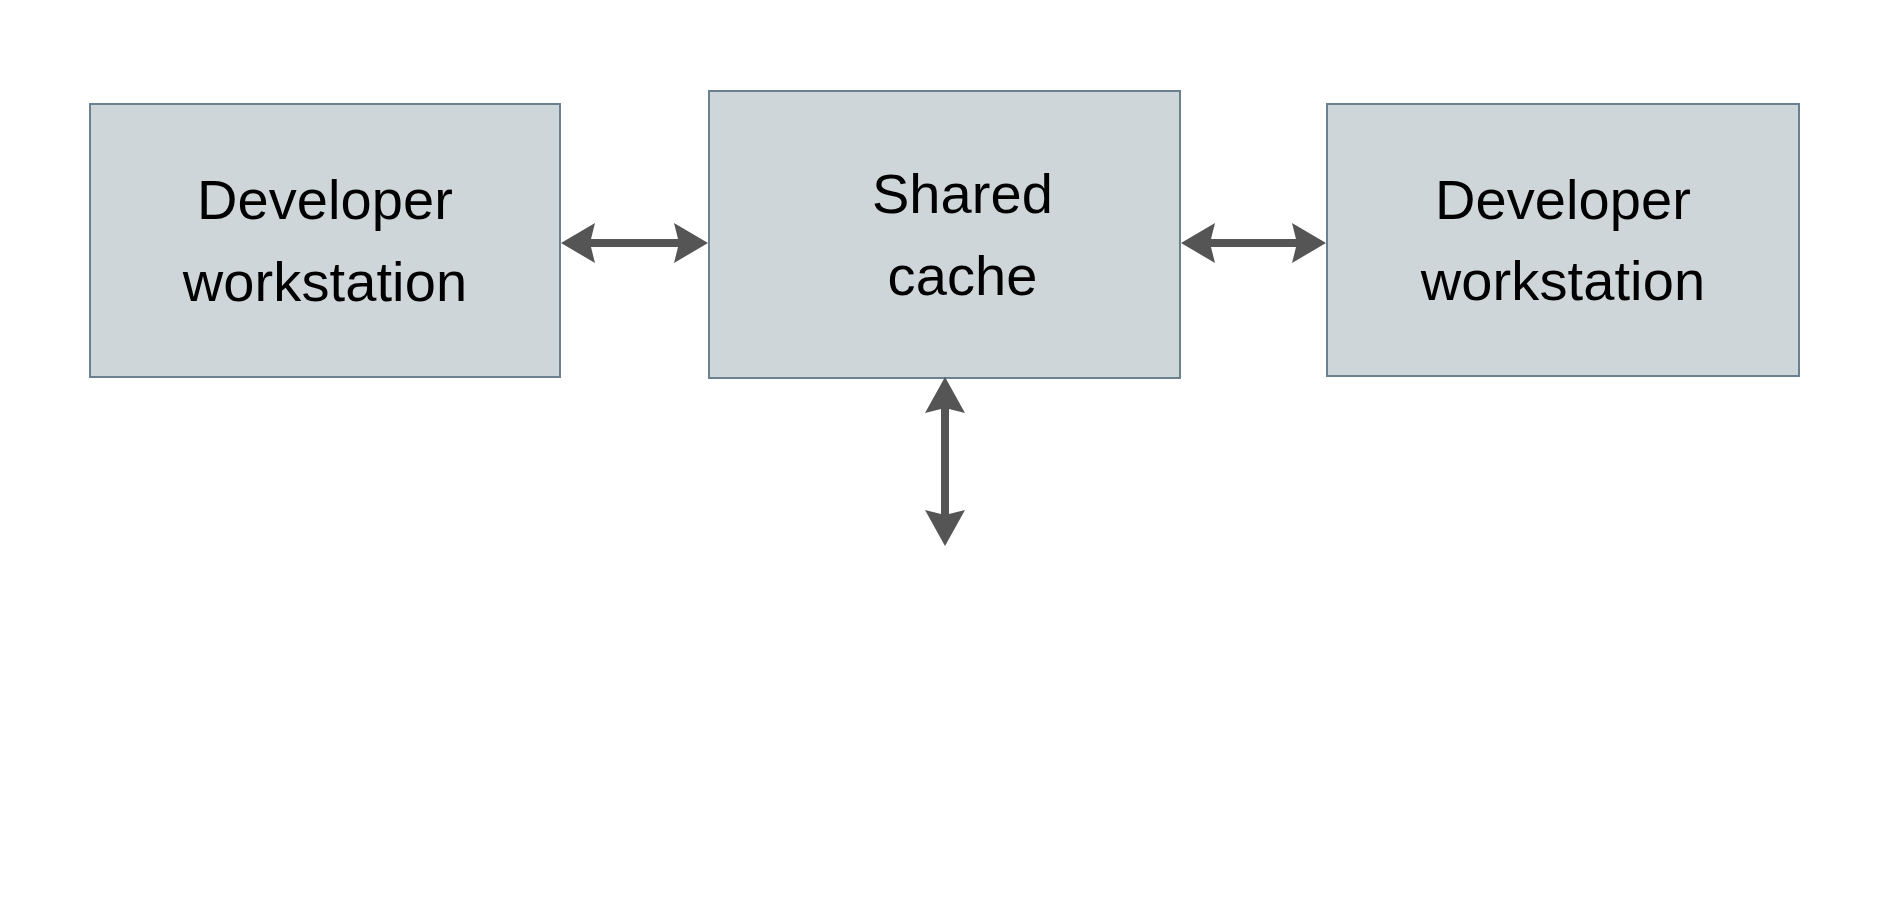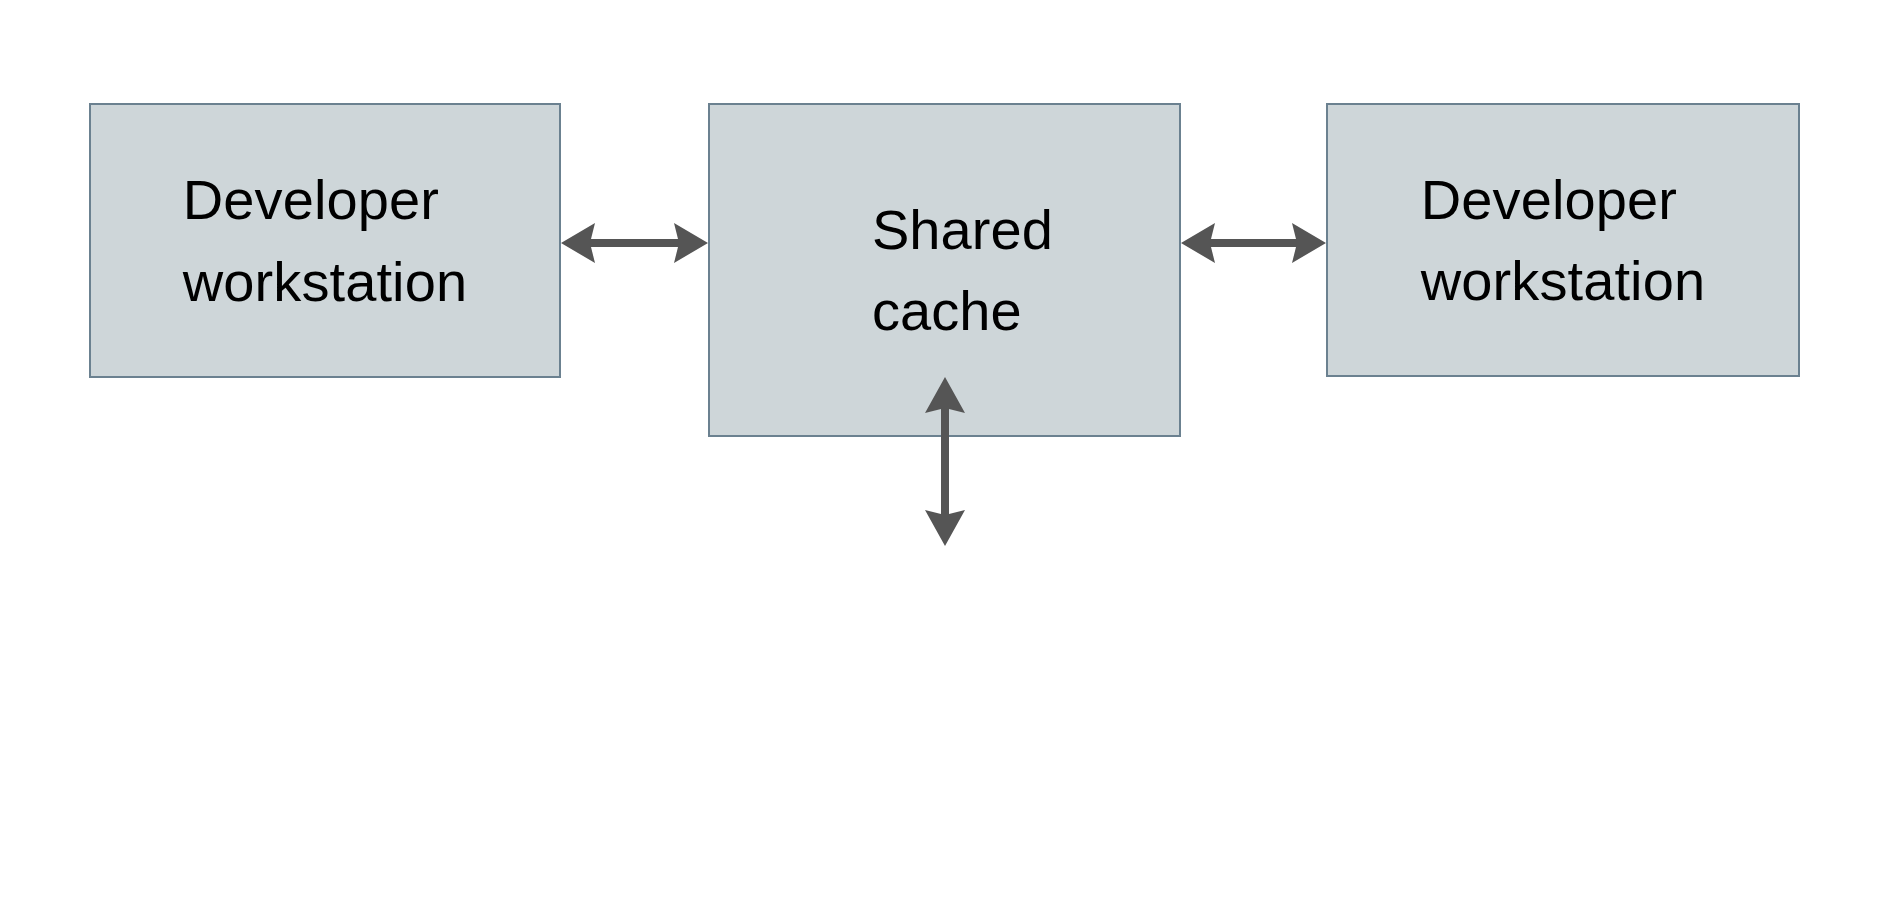--- a/index.html
+++ b/index.html
@@ -19,34 +19,35 @@
     overflow: hidden;
   }
   .node {
     position: absolute;
     box-sizing: border-box;
     background: #ced6d9;
     border: 2px solid #6b8190;
     display: flex;
     align-items: center;
     justify-content: center;
+    text-align: center;
   }
   .node-label {
     font-size: 56px;
     line-height: 1.45;
     color: #000000;
     font-weight: 400;
     letter-spacing: 0.1px;
     white-space: pre-line;
     padding: 0 10px;
   }
 
   
   #node-dev-left   { left: 89px;   top: 103px; width: 472px; height: 275px; }
-  #node-shared     { left: 708px;  top: 103px; width: 473px; height: 334px; padding-left: 36px; }
+  #node-shared     { left: 708px;  top: 90px; width: 473px; height: 289px; padding-left: 36px; }
   #node-dev-right  { left: 1326px; top: 103px; width: 474px; height: 274px; }
   #node-ci         { left: 708px;  top: 545px; width: 473px; height: 275px; }
 
   
   .connector {
     position: absolute;
     overflow: visible;
   }
   #edge-left-shared  { left: 561px;  top: 213px; width: 147px; height: 60px; }
   #edge-shared-right { left: 1181px; top: 213px; width: 145px; height: 60px; }

